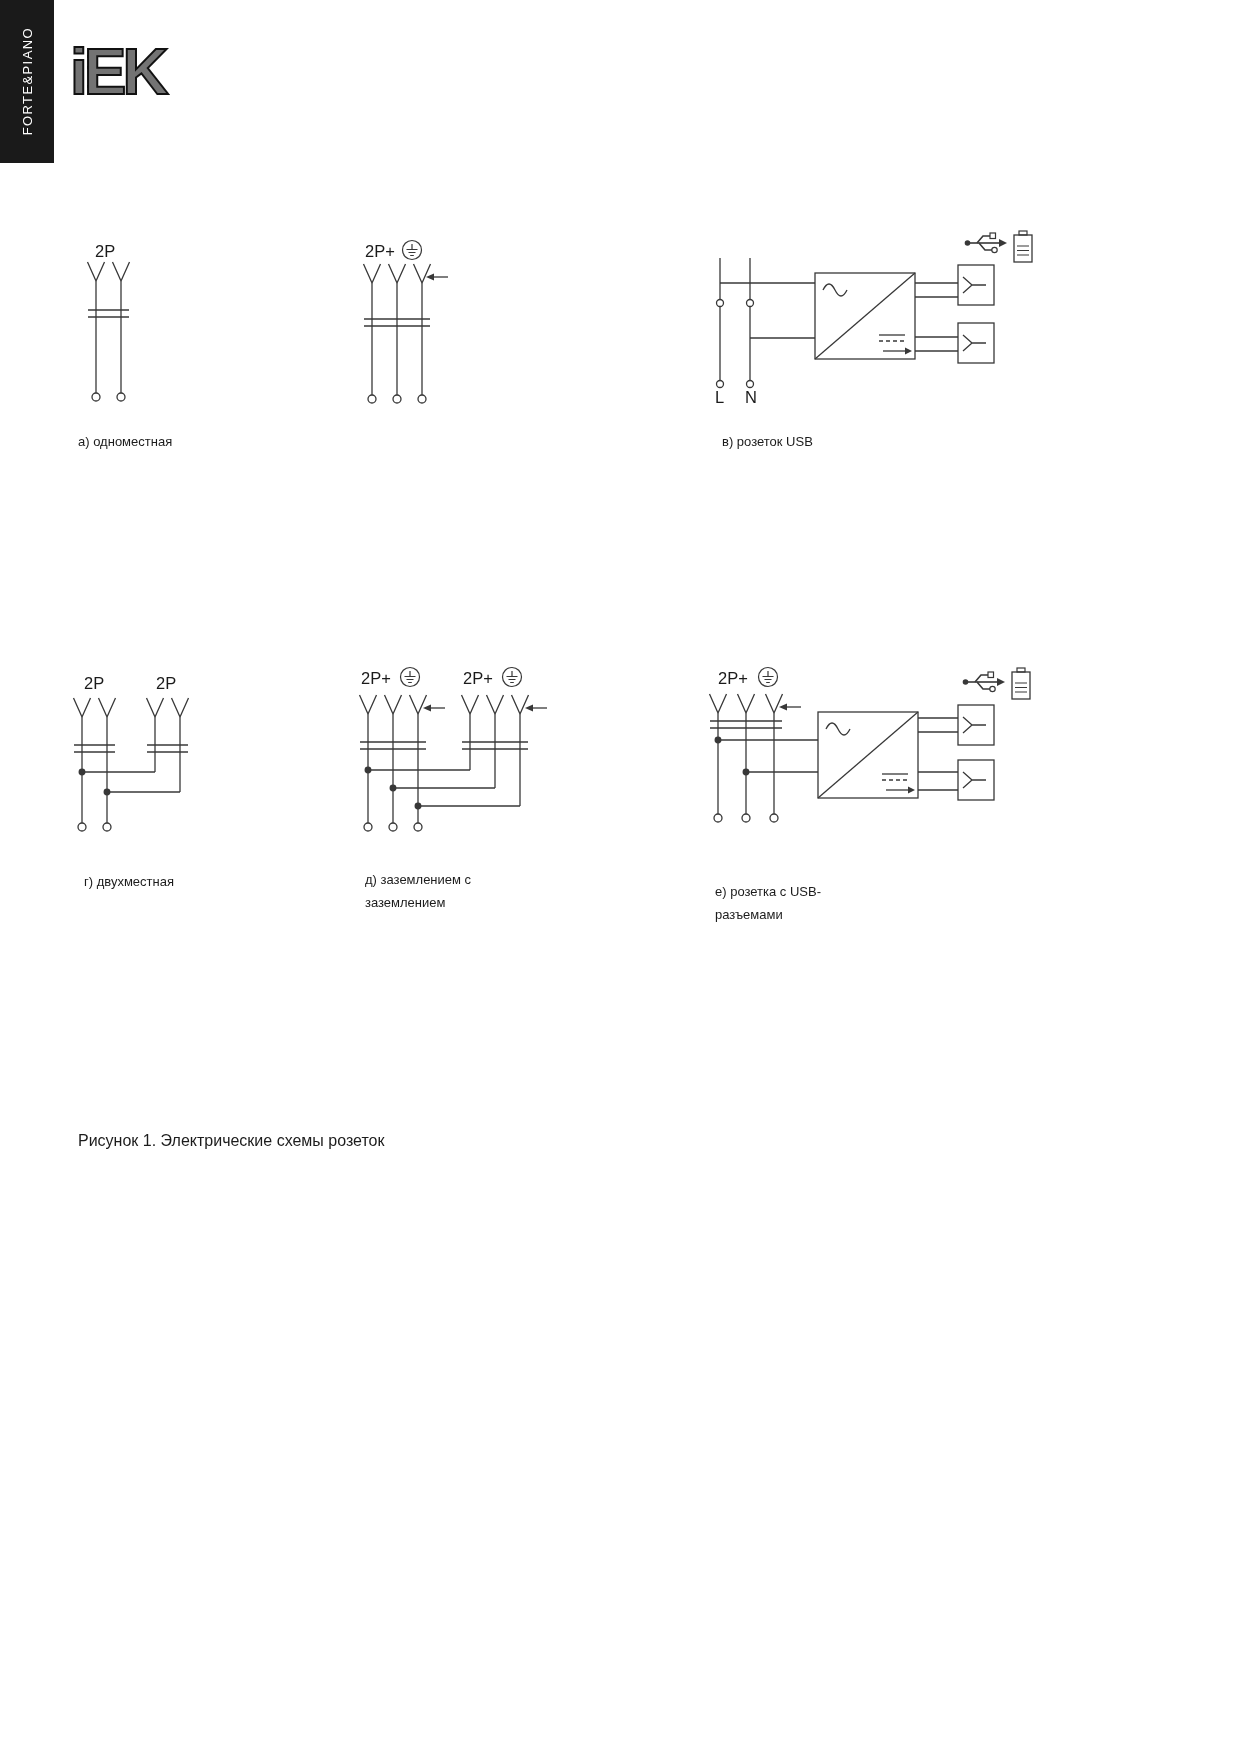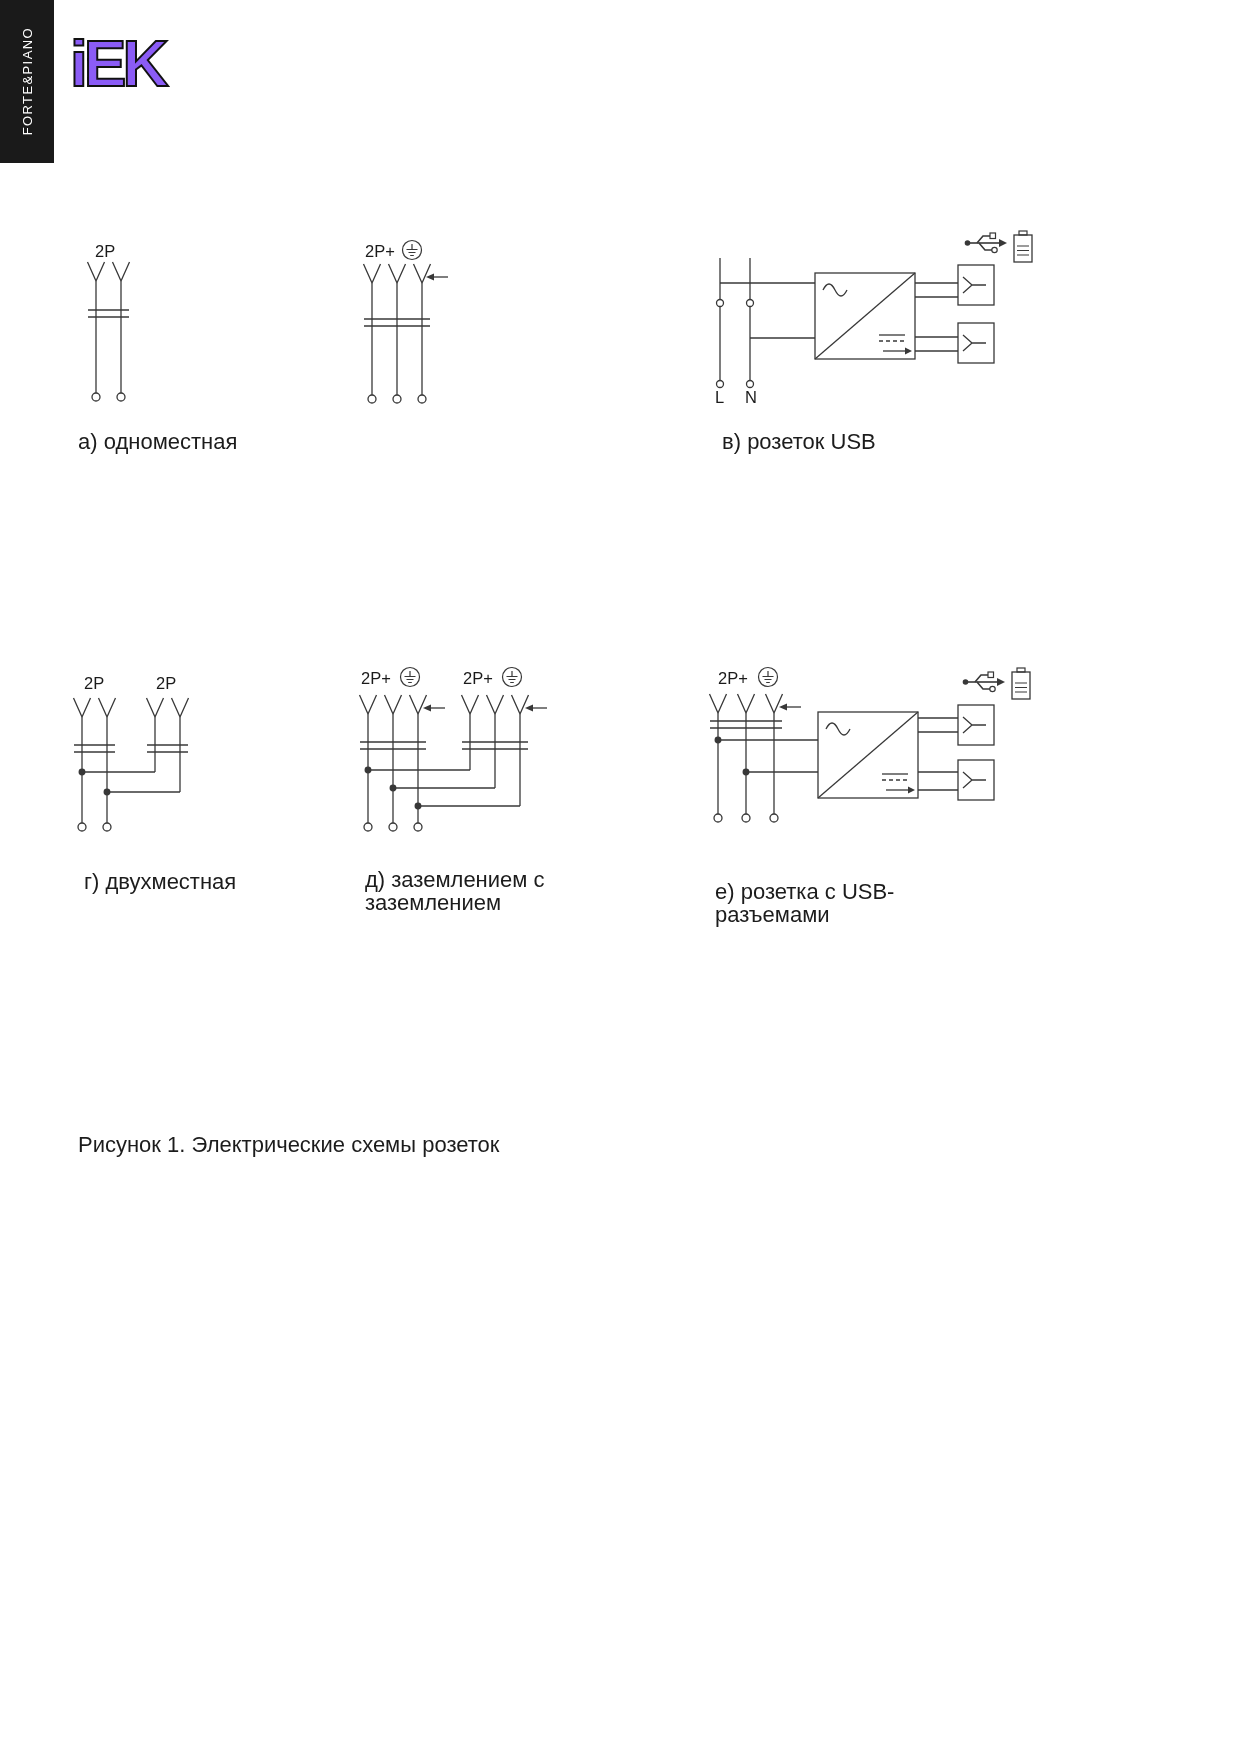--- a/index.html
+++ b/index.html
@@ -9,29 +9,29 @@
   }
   .brand-bar {
     position:absolute; left:0; top:0; width:54px; height:163px; background:#1a1a1a;
     display:flex; align-items:center; justify-content:center;
   }
   .brand-text {
     color:#ffffff; font-size:13px; letter-spacing:1.4px;
     writing-mode:vertical-rl; transform:rotate(180deg); white-space:nowrap;
   }
   .logo {
-    position:absolute; left:70px; top:32px; font-size:64px; font-weight:bold;
-    letter-spacing:-4px; color:#8b5cf6; -webkit-text-stroke:2px #111; line-height:1;
+    position:absolute; left:70px; top:40px; font-size:64px; font-weight:bold;
+    letter-spacing:-4px; color:#737373; -webkit-text-stroke:2px #111; line-height:1;
   }
   .fig { position:absolute; }
   .lw { stroke:#383838; stroke-width:1.3; fill:none; }
   svg text { font-family:"Liberation Sans", sans-serif; font-size:16.5px; fill:#1a1a1a;
              stroke:none; }
-  .cap { position:absolute; font-size:22px; line-height:23px; color:#1c1c1c; }
-  .figcap { position:absolute; font-size:22px; color:#1c1c1c; }
+  .cap { position:absolute; font-size:13px; line-height:23px; color:#1c1c1c; }
+  .figcap { position:absolute; font-size:16px; color:#1c1c1c; }
 </style>
 </head>
 <body>
 
 <div class="page">
 
   <svg width="0" height="0" style="position:absolute">
     <defs>
       <g id="fork">
         <path d="M0,0 L-8.5,-19 M0,0 L8.5,-19" stroke="#383838" stroke-width="1.3" fill="none"></path>

